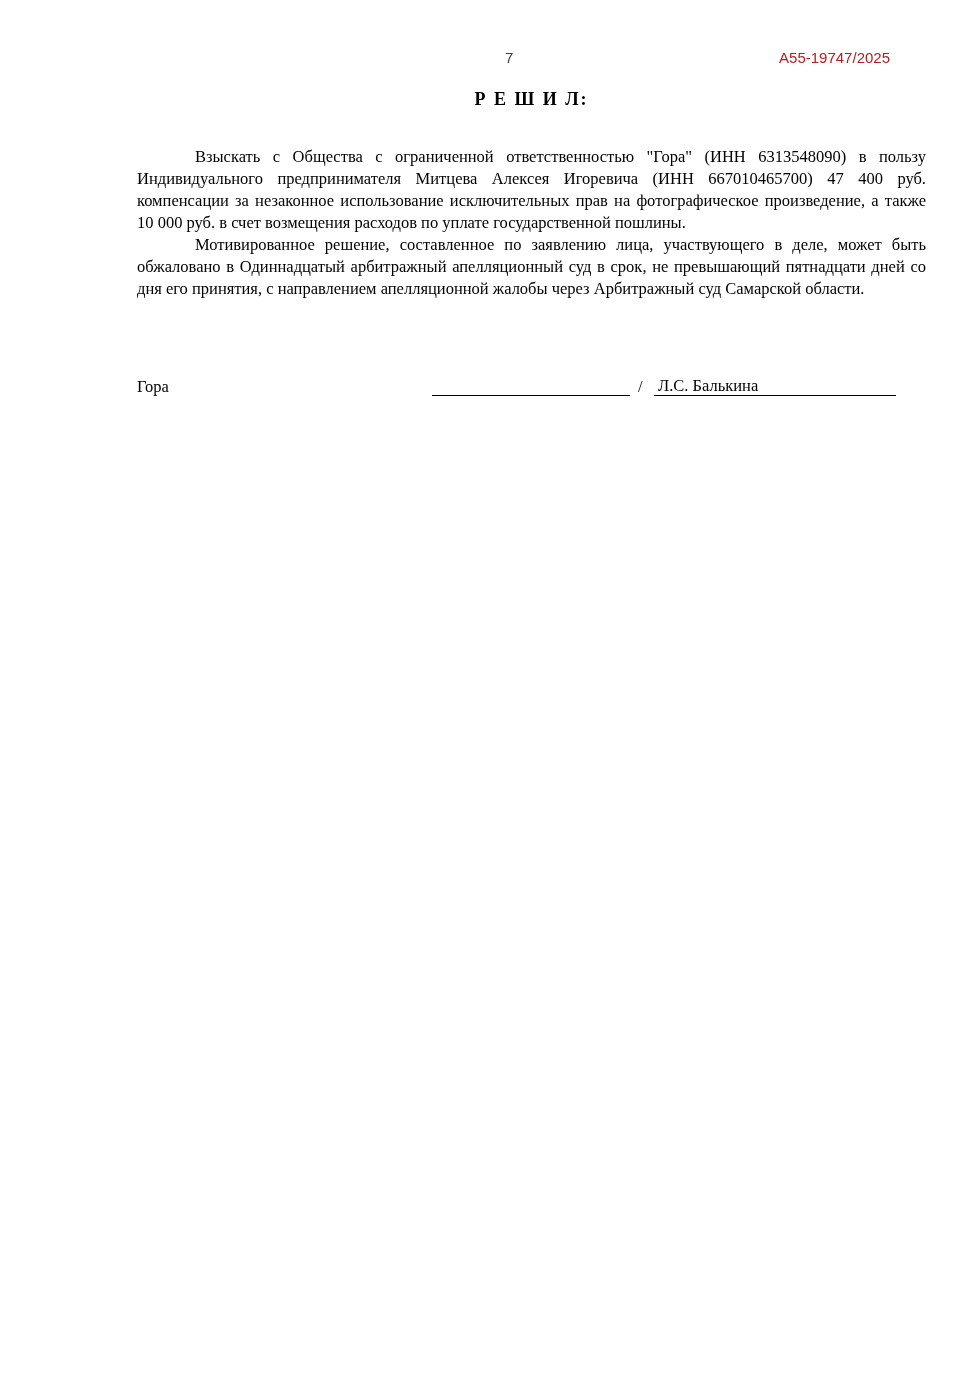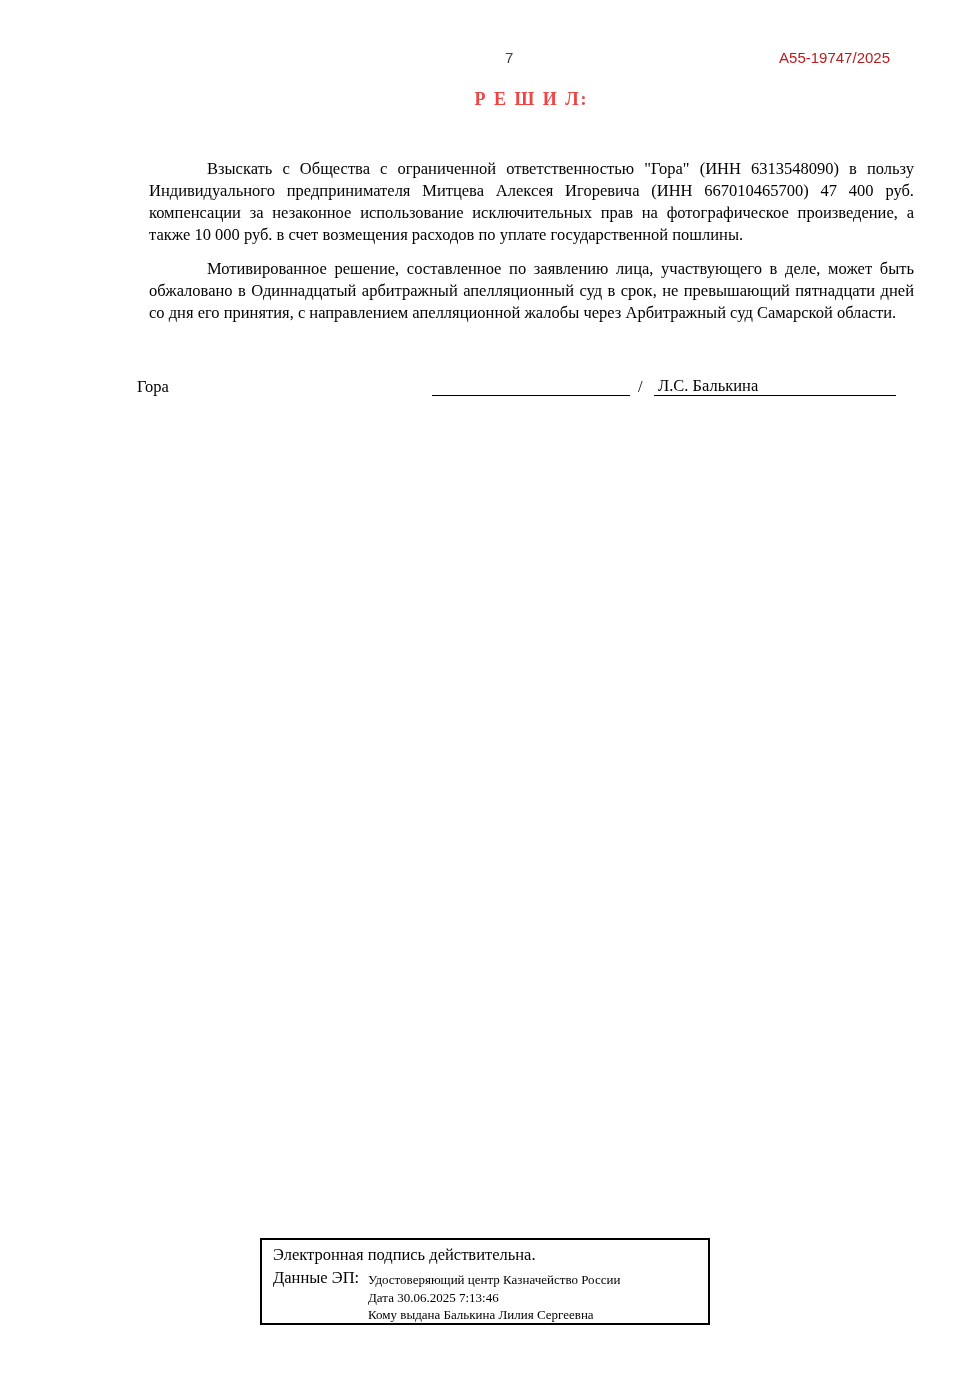--- a/index.html
+++ b/index.html
@@ -37,31 +37,31 @@
   .title {
     position: absolute;
     top: 89px;
     left: 137px;
     width: 789px;
     margin: 0;
     text-align: center;
     font-size: 18px;
     font-weight: bold;
     letter-spacing: 2px;
-    color: #ef4444;
+    color: #000000;
   }
   
   .body-text {
     position: absolute;
     top: 146px;
     left: 137px;
     width: 789px;
   }
   .body-text p {
-    margin: 12px;
+    margin: 0;
     font-size: 16.5px;
     line-height: 22px;
     text-align: justify;
     text-indent: 58px;
   }
   
   .signature-row {
     position: absolute;
     top: 374px;
     left: 137px;
@@ -150,25 +150,14 @@
 
   <div class="signature-row">
     <span class="judge-label">Гора</span>
     <span class="sig-line-blank"></span>
     <span class="sig-slash">/</span>
     <span class="sig-line-name">
       <span class="judge-name">Л.С. Балькина</span>
     </span>
   </div>
 
-  <div class="stamp">
-    <div class="stamp-validity">Электронная подпись действительна.</div>
-    <div class="stamp-row">
-      <span class="stamp-label">Данные ЭП:</span>
-      <div class="stamp-details">
-        <div>Удостоверяющий центр Казначейство России</div>
-        <div>Дата 30.06.2025 7:13:46</div>
-        <div>Кому выдана Балькина Лилия Сергеевна</div>
-      </div>
-    </div>
-  </div>
 
 </div>
 
 </body></html>

